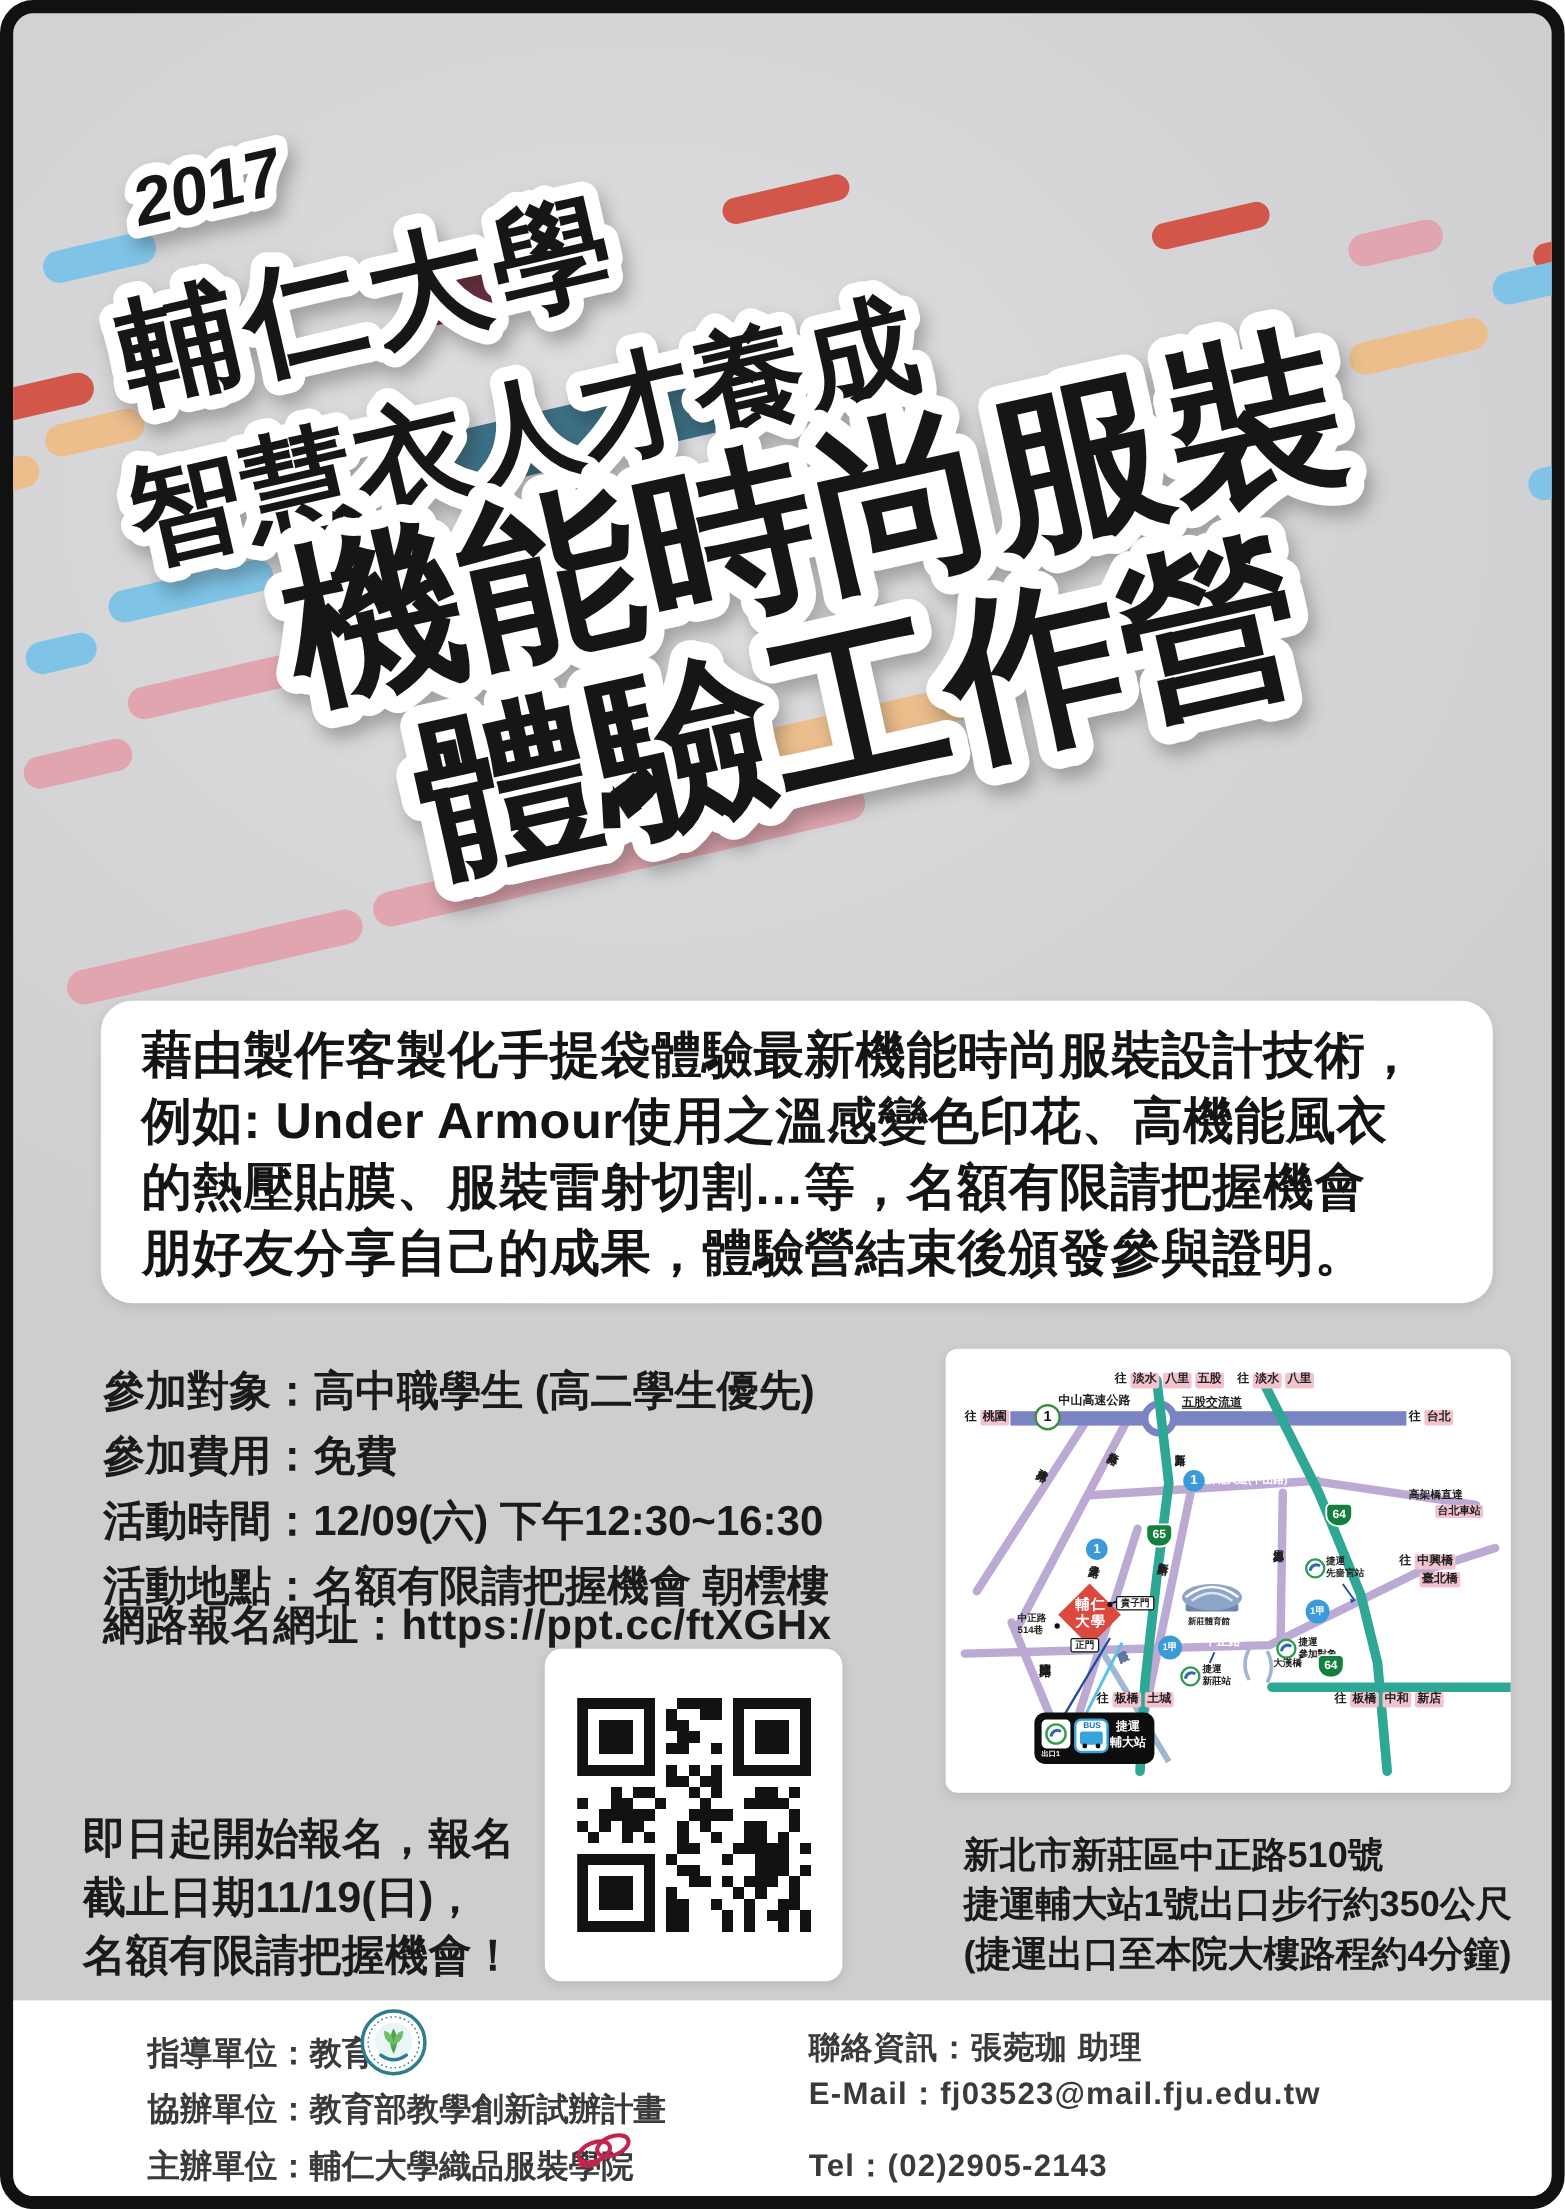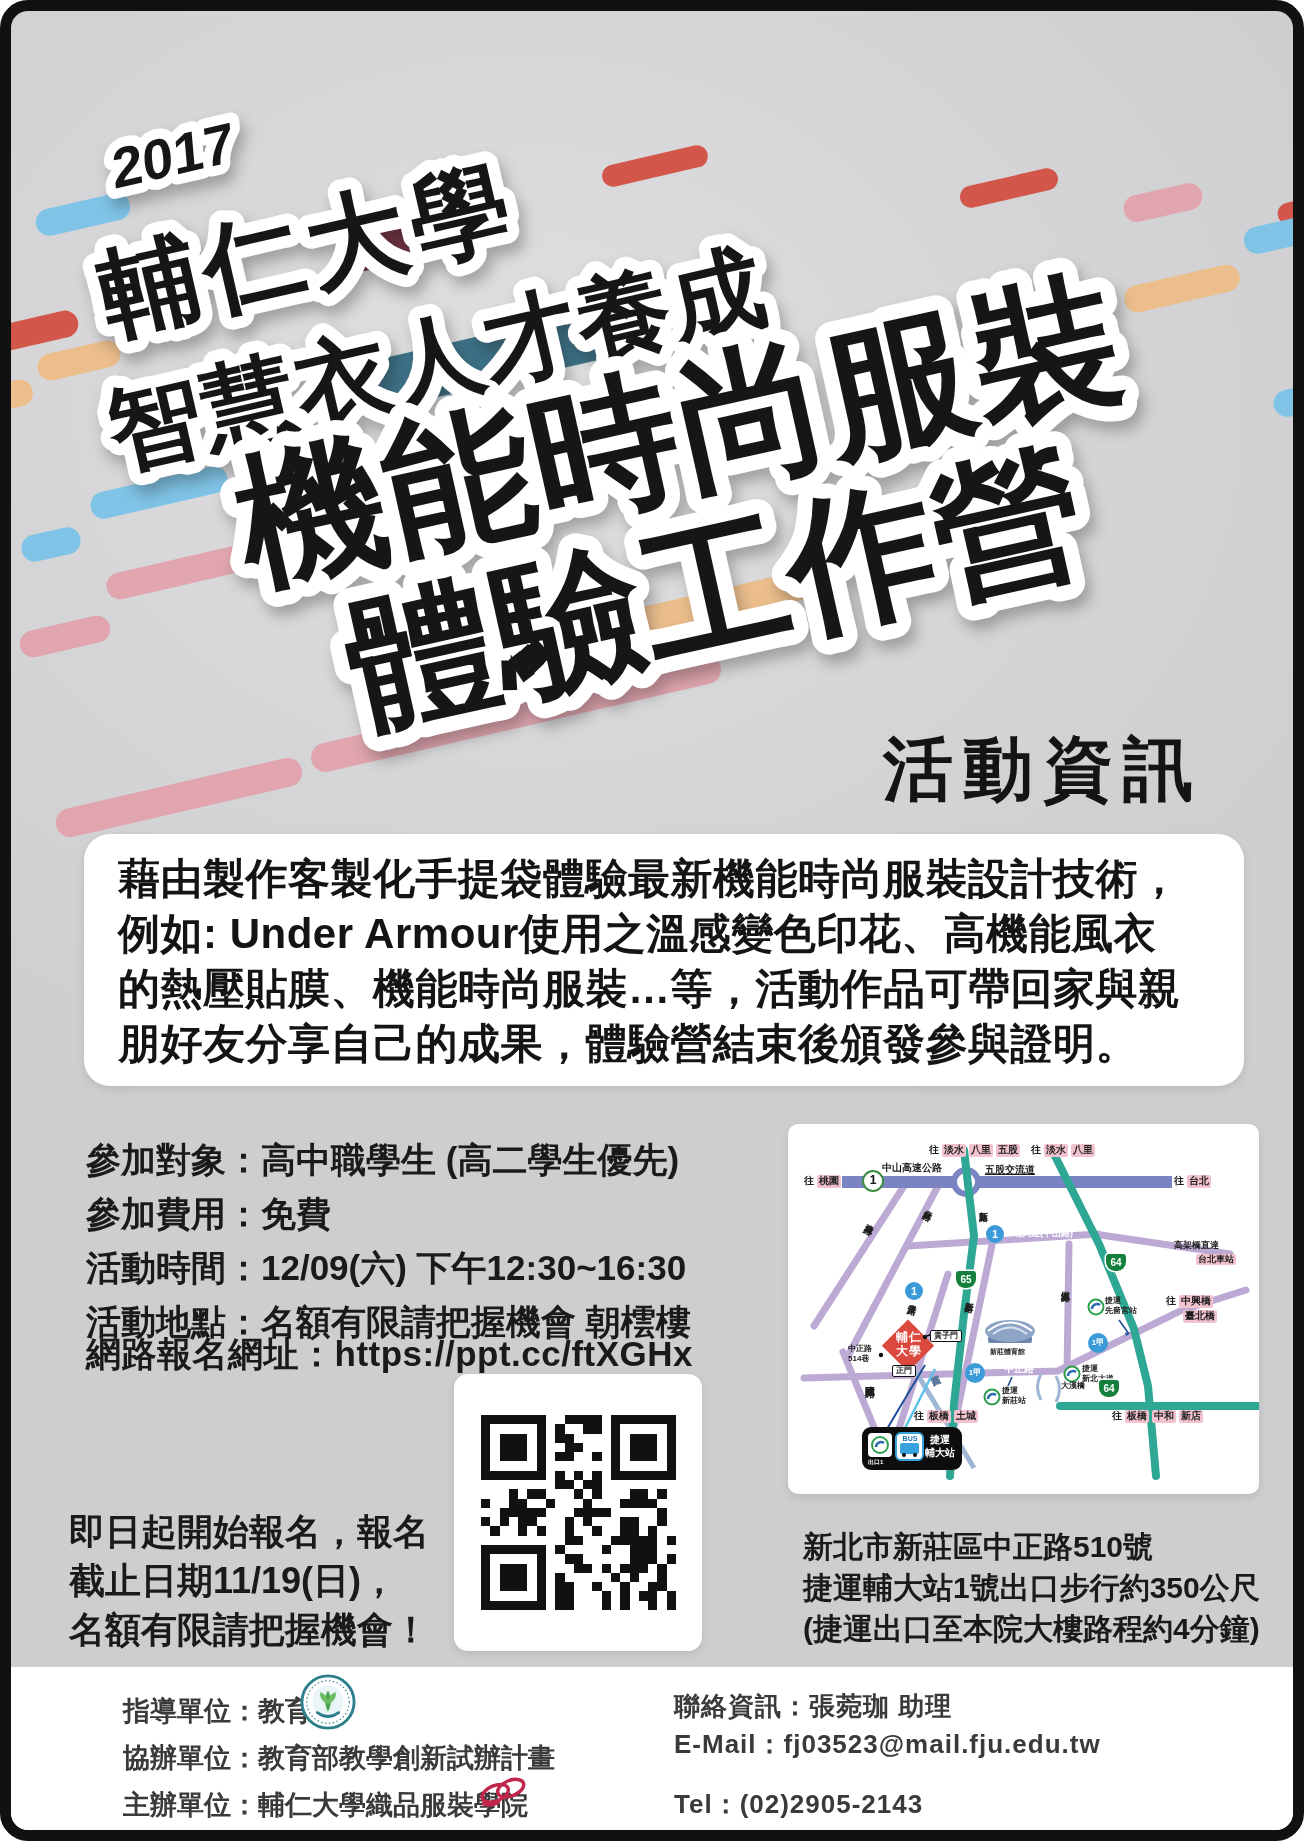--- a/index.html
+++ b/index.html
@@ -91,26 +91,25 @@
       <text font-size="94" letter-spacing="2" stroke-width="24">智慧衣人才養成</text>
     </g>
     <g transform="translate(240,568) rotate(-12.5)">
       <text font-size="148" letter-spacing="2" stroke-width="30">機能時尚服裝</text>
     </g>
     <g transform="translate(350,710) rotate(-12.5)">
       <text font-size="148" letter-spacing="2" stroke-width="30">體驗工作營</text>
     </g>
   </svg>
 
-  <div id="section-heading">活動資訊</div>
 
   <div id="intro-box">
     <div class="iline">藉由製作客製化手提袋體驗最新機能時尚服裝設計技術，</div>
     <div class="iline">例如: Under Armour使用之溫感變色印花、高機能風衣</div>
-    <div class="iline">的熱壓貼膜、機能時尚服裝…等，活動作品可帶回家與親</div>
+    <div class="iline">的熱壓貼膜、服裝雷射切割…等，名額有限請把握機會</div>
     <div class="iline">朋好友分享自己的成果，體驗營結束後頒發參與證明。</div>
   </div>
 
   <div id="details">
     <div class="dline">參加對象：高中職學生 (高二學生優先)</div>
     <div class="dline">參加費用：免費</div>
     <div class="dline">活動時間：12/09(六) 下午12:30~16:30</div>
     <div class="dline">活動地點：名額有限請把握機會 朝橒樓</div>
   </div>
 
@@ -441,21 +440,21 @@
         <div class="ml plain" style="left: 378px; top: 172px; font-size: 10px;">往</div>
         <div class="ml pink" style="left: 391px; top: 171px; font-size: 10px;">中興橋</div>
         <div class="ml pink" style="left: 395px; top: 186px; font-size: 10px;">臺北橋</div>
         <div class="ml plain" style="left: 317px; top: 173px; font-size: 8px;">捷運</div>
         <div class="ml plain" style="left: 317px; top: 183px; font-size: 8px;">先嗇宮站</div>
         <div class="ml plain" style="left: 202px; top: 224px; font-size: 7px;">新莊體育館</div>
         <div class="ml plain" style="left: 60px; top: 221px; font-size: 8px;">中正路</div>
         <div class="ml plain" style="left: 60px; top: 231px; font-size: 8px;">514巷</div>
         <div class="ml white" style="left: 216px; top: 240px; font-size: 10px;">中正路</div>
         <div class="ml plain" style="left: 294px; top: 241px; font-size: 8px;">捷運</div>
-        <div class="ml plain" style="left: 294px; top: 251px; font-size: 8px;">新北大道</div>
+        <div class="ml plain" style="left: 294px; top: 251px; font-size: 8px;">參加對象</div>
         <div class="ml plain" style="left: 273px; top: 258px; font-size: 8px;">大漢橋</div>
         <div class="ml vert" style="left: 76px; top: 254px; font-size: 10px;">建國路</div>
         <div class="ml rotb" style="left: 138px; top: 248px; font-size: 9px; transform: rotate(-25deg);">縱貫路</div>
         <div class="ml plain" style="left: 214px; top: 263px; font-size: 8px;">捷運</div>
         <div class="ml plain" style="left: 214px; top: 273px; font-size: 8px;">新莊站</div>
         <div class="ml plain" style="left: 126px; top: 287px; font-size: 10px;">往</div>
         <div class="ml pink" style="left: 139px; top: 286px; font-size: 10px;">板橋</div>
         <div class="ml pink" style="left: 166px; top: 286px; font-size: 10px;">土城</div>
         <div class="ml plain" style="left: 324px; top: 287px; font-size: 10px;">往</div>
         <div class="ml pink" style="left: 337px; top: 286px; font-size: 10px;">板橋</div>

